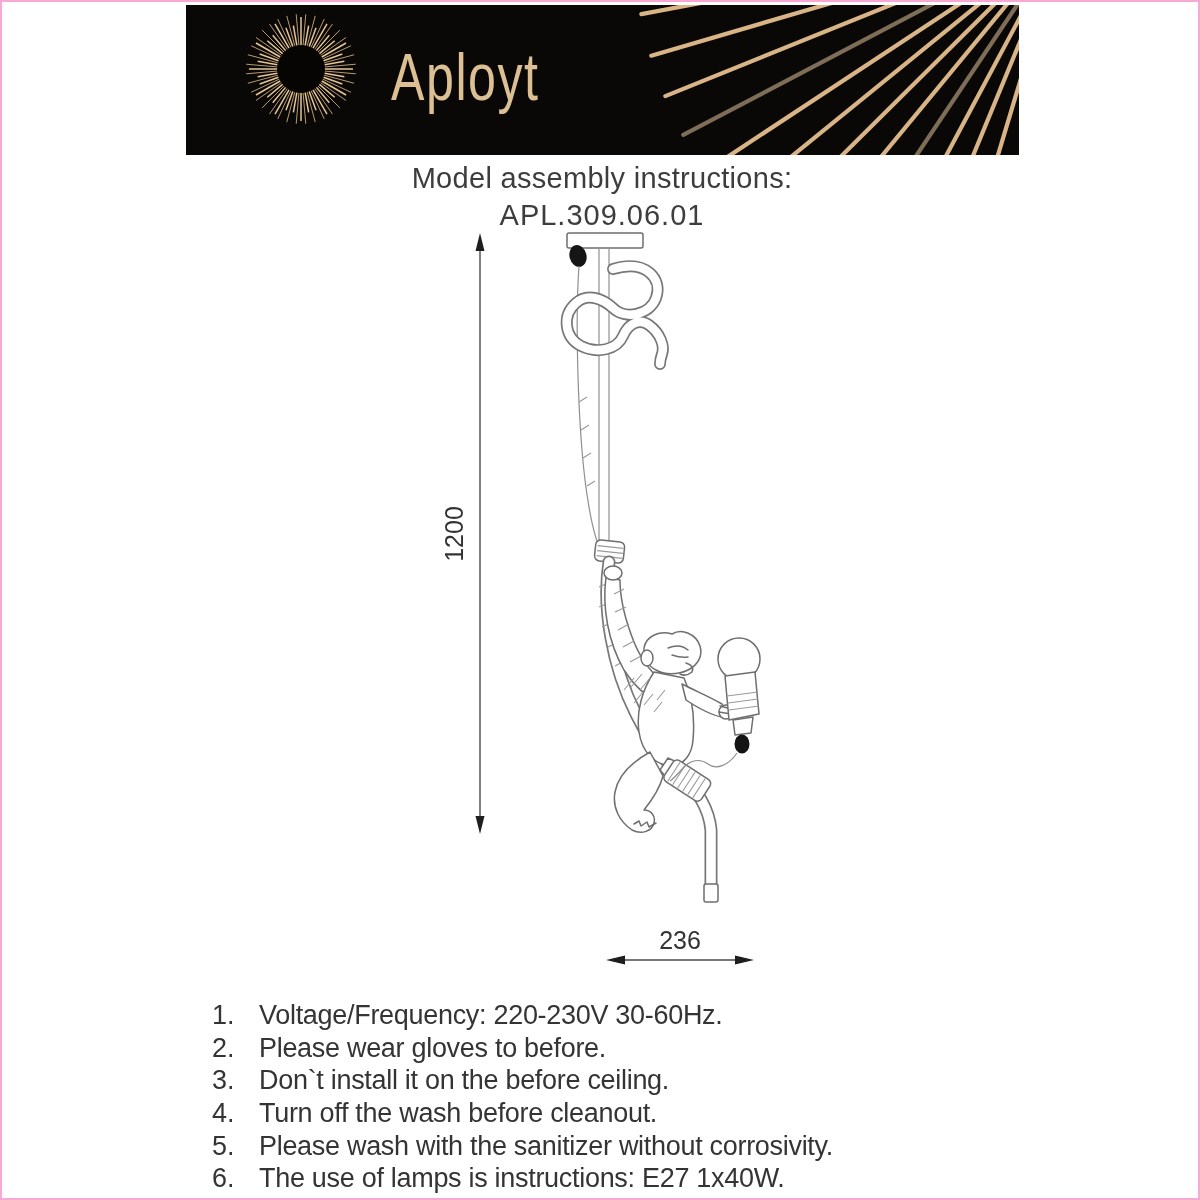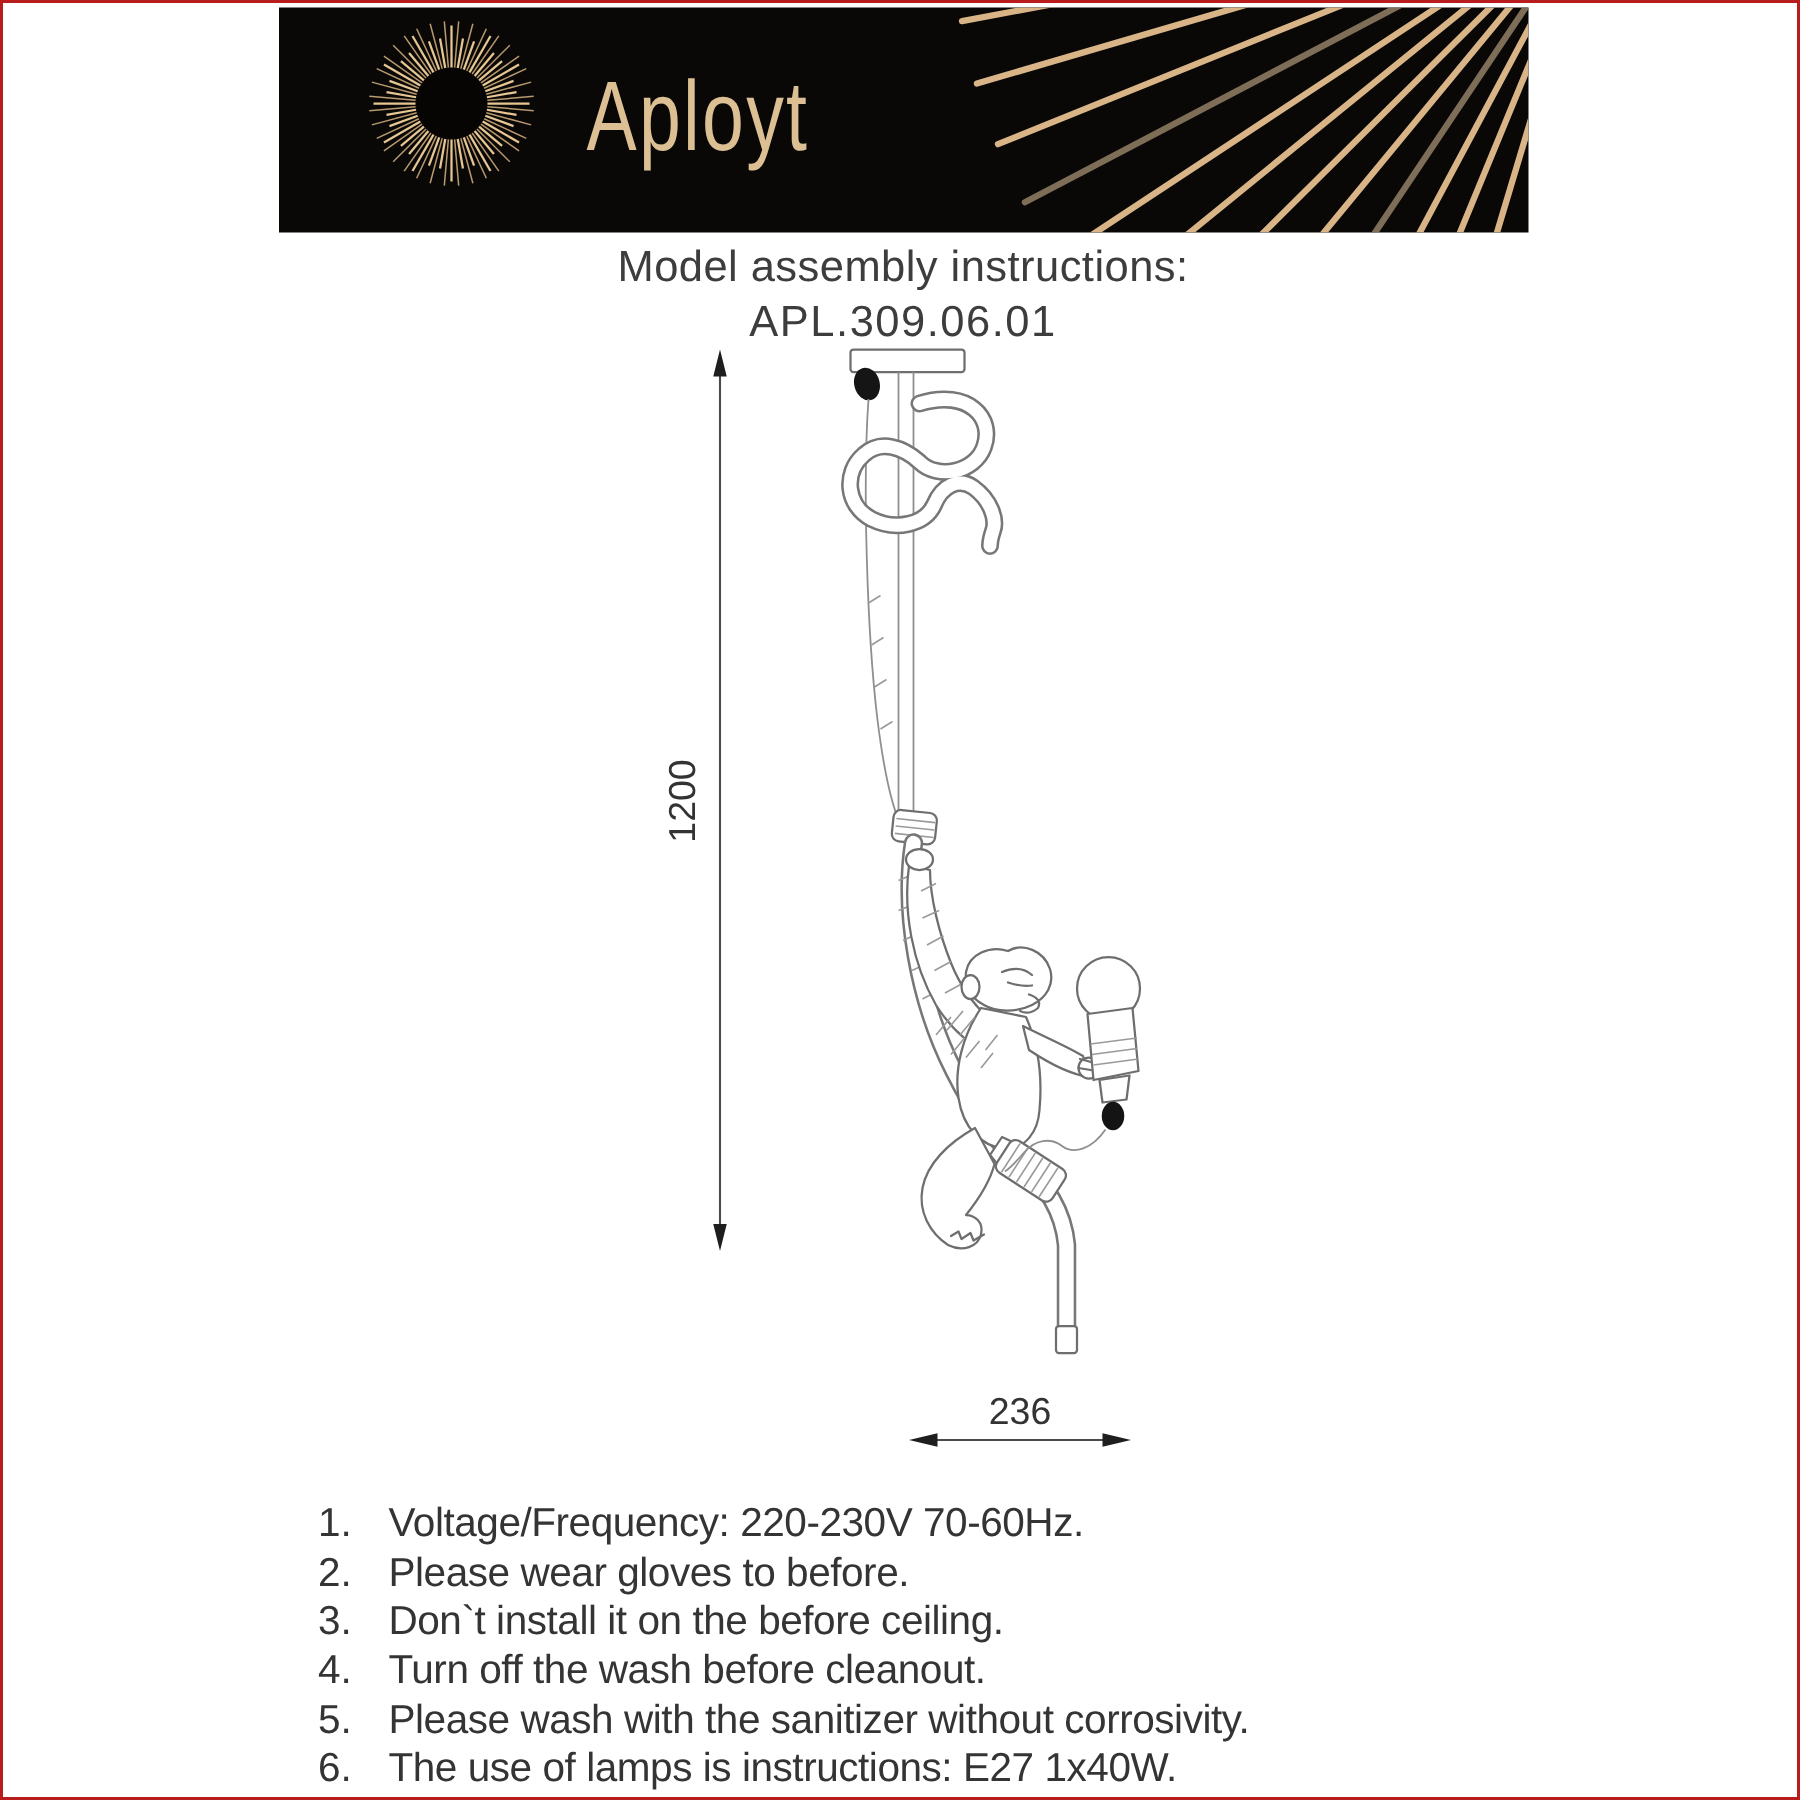--- a/index.html
+++ b/index.html
@@ -1,19 +1,19 @@
 <!DOCTYPE html>
 <html><head>
 <meta charset="utf-8">
 <style>
   html,body{margin:0;padding:0;background:#ffffff;}
   .page{
     position:relative;width:1200px;height:1200px;margin:0 auto;
     background:#ffffff;overflow:hidden;box-sizing:border-box;
-    border:2px solid #b91c1c;
+    border:2px solid #f9a8d4;
     font-family:"Liberation Sans", sans-serif;
   }
   
   .banner{
     position:absolute;left:184px;top:3px;width:833px;height:150px;
     background:#0a0807;overflow:hidden;
   }
   .banner svg{position:absolute;left:0;top:0;}
   .brand{
     position:absolute;left:205px;top:50%;transform:translateY(-54%) scaleX(.76);
@@ -252,21 +252,21 @@
         <polygon class="dim-arrow" points="604,958 623,953.5 623,962.5"></polygon>
         <polygon class="dim-arrow" points="752,958 733,953.5 733,962.5"></polygon>
         <text class="dim-text" x="678" y="947" text-anchor="middle">236</text>
       </g>
     </svg>
   </div>
 
   <div class="list">
     <div class="li-row">
       <span class="li-num">1.</span>
-      <span class="li-text">Voltage/Frequency: 220-230V 70-60Hz.</span>
+      <span class="li-text">Voltage/Frequency: 220-230V 30-60Hz.</span>
     </div>
     <div class="li-row">
       <span class="li-num">2.</span>
       <span class="li-text">Please wear gloves to before.</span>
     </div>
     <div class="li-row">
       <span class="li-num">3.</span>
       <span class="li-text">Don`t install it on the before ceiling.</span>
     </div>
     <div class="li-row">

